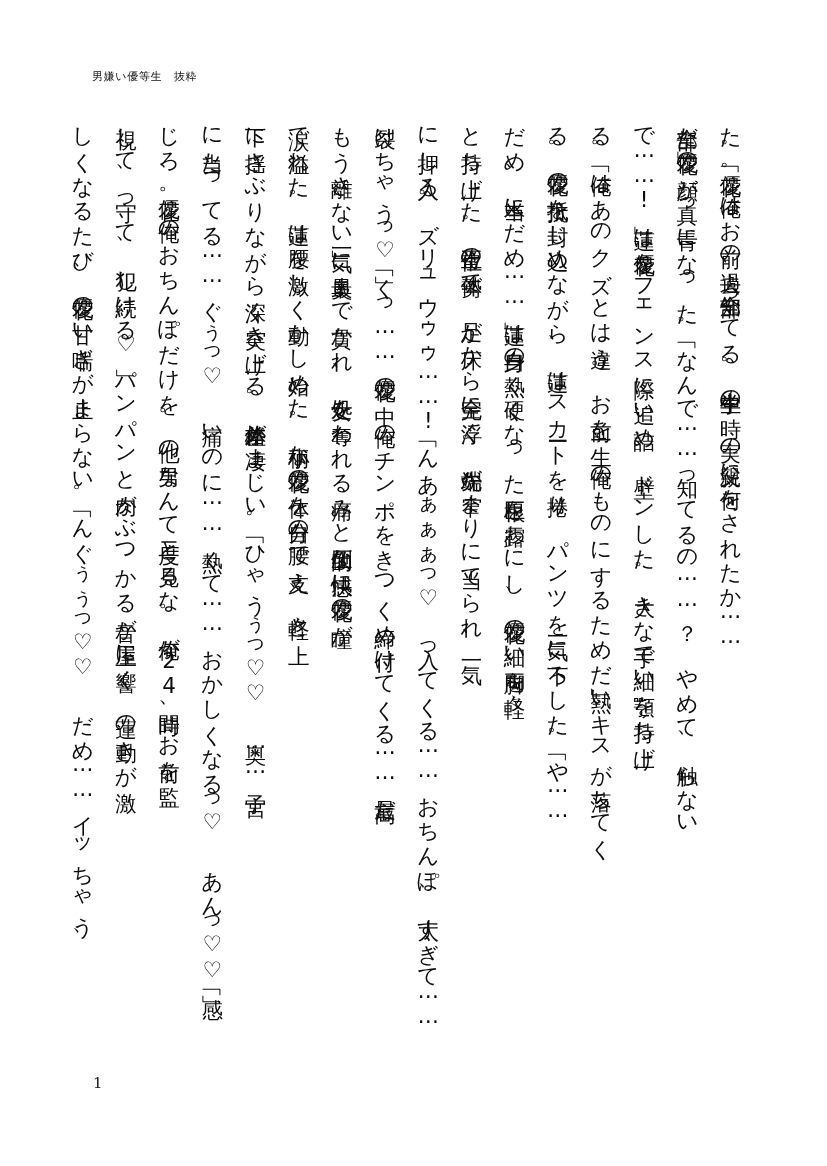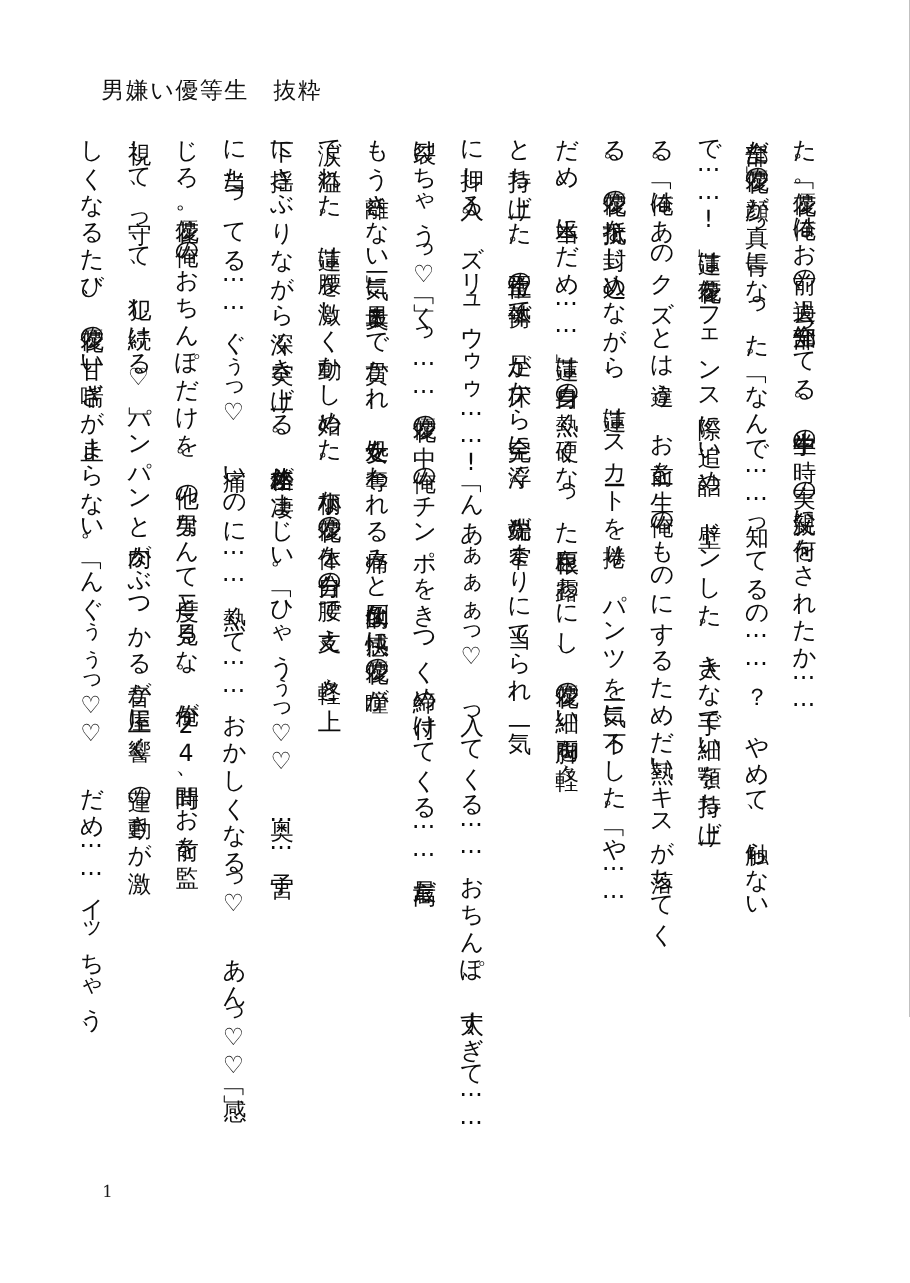--- a/index.html
+++ b/index.html
@@ -19,21 +19,21 @@
     background: #ffffff;
     box-sizing: border-box;
     overflow: hidden;
   }
 
   
   .doc-header {
     position: absolute;
     top: 70px;
     left: 92px;
-    font-size: 21px;
+    font-size: 11px;
     line-height: 1.2;
     color: #111111;
     letter-spacing: 0.06em;
     white-space: pre;
     font-family: "DejaVu Sans", "Liberation Sans", sans-serif;
   }
 
   
   .body-area {
     position: absolute;

